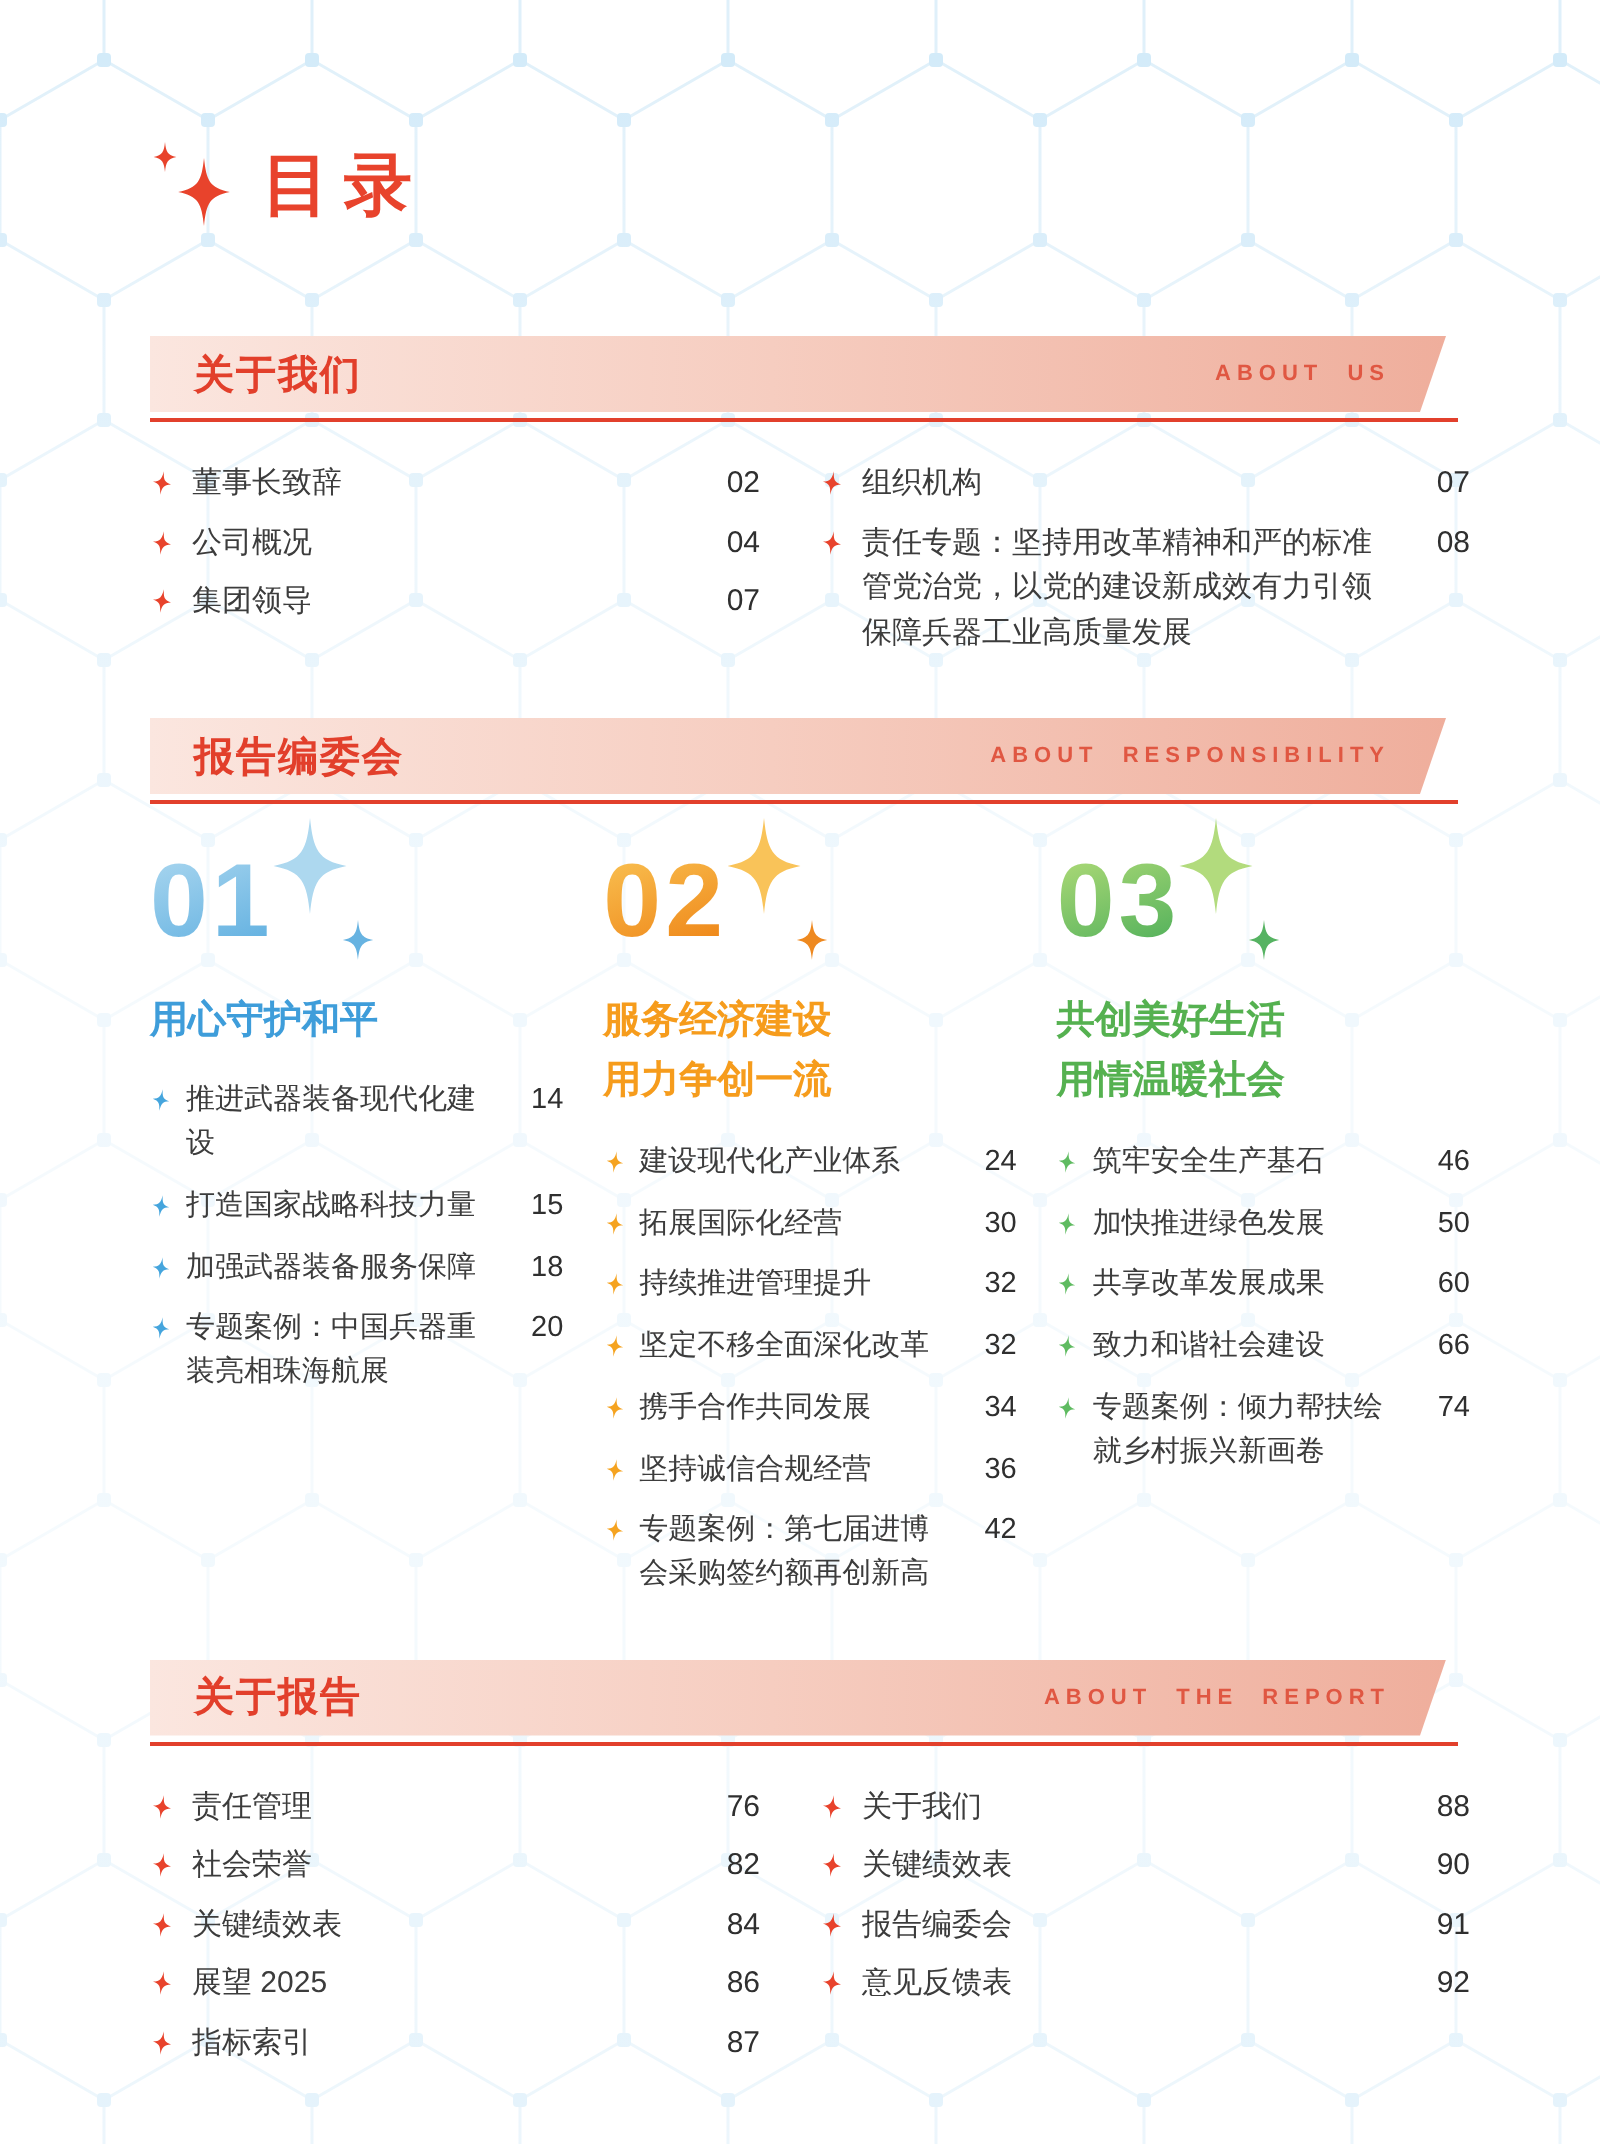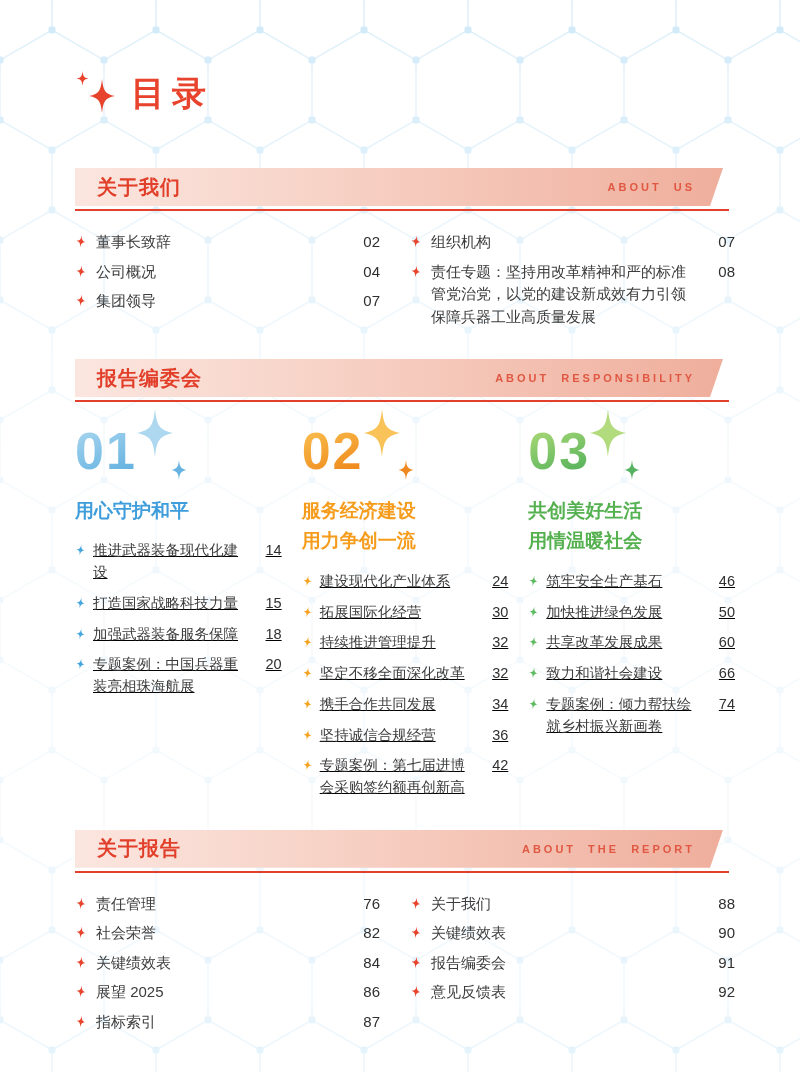--- a/index.html
+++ b/index.html
@@ -63,21 +63,21 @@
   .ch-num-wrap { position:relative; height:66px; }
   .ch-num {
     font-size:52px; font-weight:800; line-height:62px; letter-spacing:2px;
     background:linear-gradient(160deg,var(--n1) 10%,var(--n2) 90%);
     -webkit-background-clip:text; background-clip:text; color:transparent;
     display:inline-block;
   }
   .ch-sparkle { position:absolute; left:54px; top:-18px; fill:var(--n1); opacity:.95; }
   .ch-sparkle .small-star { fill:var(--n2); }
   .ch-head { margin-top:10px; font-size:19px; font-weight:700; line-height:1.6; color:var(--head); }
-  .ch-items { margin-top:14px;text-decoration:underline; }
+  .ch-items { margin-top:14px; }
   .chapter .toc-row { font-size:14.5px; margin-bottom:9px; gap:7px; }
   .chapter .toc-page { min-width:22px; margin-left:4px; }
   .chapter .bullet { fill:var(--bullet); width:11px; height:12px; }
 
   .section { margin-bottom:24px; }
   .section-responsibility { margin-bottom:22px; }
   .chapters { min-height:358px; }
 </style>
 </head>
 <body>

